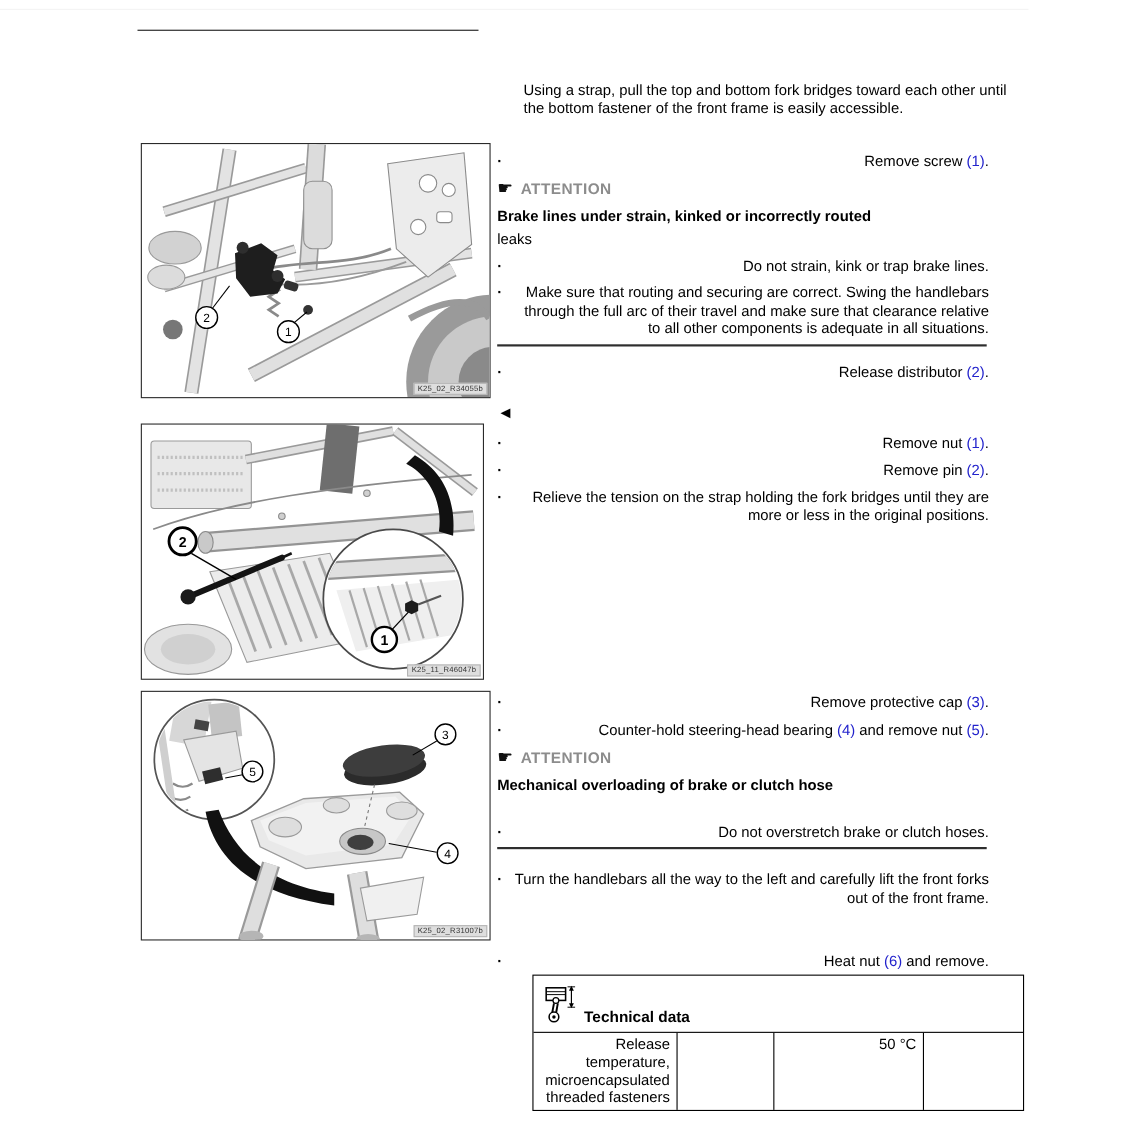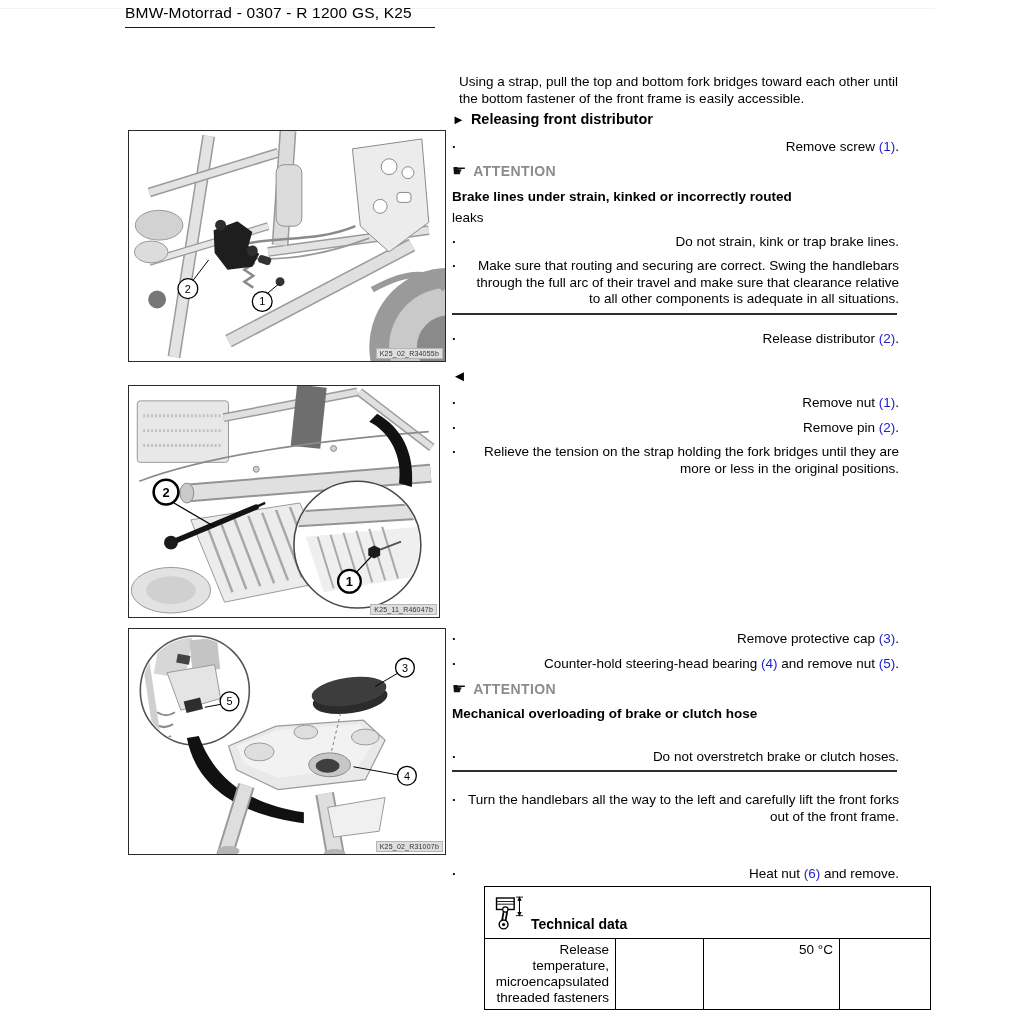--- a/index.html
+++ b/index.html
@@ -16,21 +16,21 @@
   .figure{position:absolute;border:1px solid #2a2a2a;background:#fff;box-sizing:border-box;}
   .fig1{left:128px;top:130px;width:318px;height:232px;}
   .fig2{left:128px;top:385px;width:312px;height:233px;}
   .fig3{left:128px;top:628px;width:318px;height:227px;}
   .figure svg{display:block;width:100%;height:100%;}
   .fig-caption{position:absolute;right:2px;bottom:2px;background:#dedede;border:1px solid #b5b5b5;
                font-size:7px;line-height:9px;padding:0 3px;color:#333;letter-spacing:0.2px;}
 
   
   .tx{position:absolute;left:452px;width:447px;font-size:13.5px;line-height:16.5px;}
-  .para{left:459px;width:440px;}
+  .para{left:476px;width:440px;}
   .b-line{display:flex;}
   .b-dot{width:10px;flex:0 0 10px;font-weight:bold;}
   .b-text{flex:1;text-align:right;}
   .sec-head{font-weight:bold;font-size:14.5px;}
   .sec-arrow{display:inline-block;margin-right:6px;font-size:13px;}
   .back-arrow{font-size:15px;}
   .att-label{font-weight:bold;color:#8c8c8c;font-size:14px;letter-spacing:0.4px;}
   .att-hand{color:#111;font-size:16px;margin-right:7px;letter-spacing:0;}
   .bold-line{font-weight:bold;}
   .ref{color:#2222cc;}
@@ -48,21 +48,20 @@
   
   text.callout-num{font-family:"Liberation Sans","DejaVu Sans",sans-serif;font-size:11px;}
   text.callout-num-bold{font-family:"Liberation Sans","DejaVu Sans",sans-serif;font-size:13px;font-weight:bold;}
 </style>
 </head>
 <body>
 
 <div class="page">
 
   <div class="top-hairline"></div>
-  <div class="doc-title">BMW-Motorrad - 0307 - R 1200 GS, K25</div>
   <div class="title-rule"></div>
 
   <div class="figure fig1">
     <svg viewBox="0 0 318 232">
 
       <circle cx="322" cy="218" r="80" fill="#9a9a9a"></circle>
       <circle cx="322" cy="218" r="60" fill="#c9c9c9"></circle>
       <circle cx="322" cy="218" r="32" fill="#8a8a8a"></circle>
       <path d="M245,160 Q300,130 318,160" fill="none" stroke="#9a9a9a" stroke-width="6"></path>
 
@@ -267,23 +266,20 @@
         <line x1="270" y1="147" x2="226" y2="139" stroke="#000" stroke-width="1"></line>
         <circle cx="280" cy="148" r="9.5" fill="#fff" stroke="#000" stroke-width="1.3"></circle>
         <text class="callout-num" x="280" y="152" text-anchor="middle">4</text>
       </g>
     </svg>
     <div class="fig-caption">K25_02_R31007b</div>
   </div>
 
   <div class="tx para" style="top:74px">Using a strap, pull the top and bottom fork bridges toward each other until the bottom fastener of the front frame is easily accessible.</div>
 
-  <div class="tx sec-head" style="top:111px">
-    <span class="sec-arrow">►</span><span>Releasing front distributor</span>
-  </div>
 
   <div class="tx b-line" style="top:139px">
     <span class="b-dot">·</span>
     <span class="b-text"><span>Remove screw </span><span class="ref">(1)</span><span>.</span></span>
   </div>
 
   <div class="tx att-label" style="top:163px">
     <span class="att-hand">☛</span><span>ATTENTION</span>
   </div>
   <div class="tx bold-line" style="top:189px">Brake lines under strain, kinked or incorrectly routed</div>

